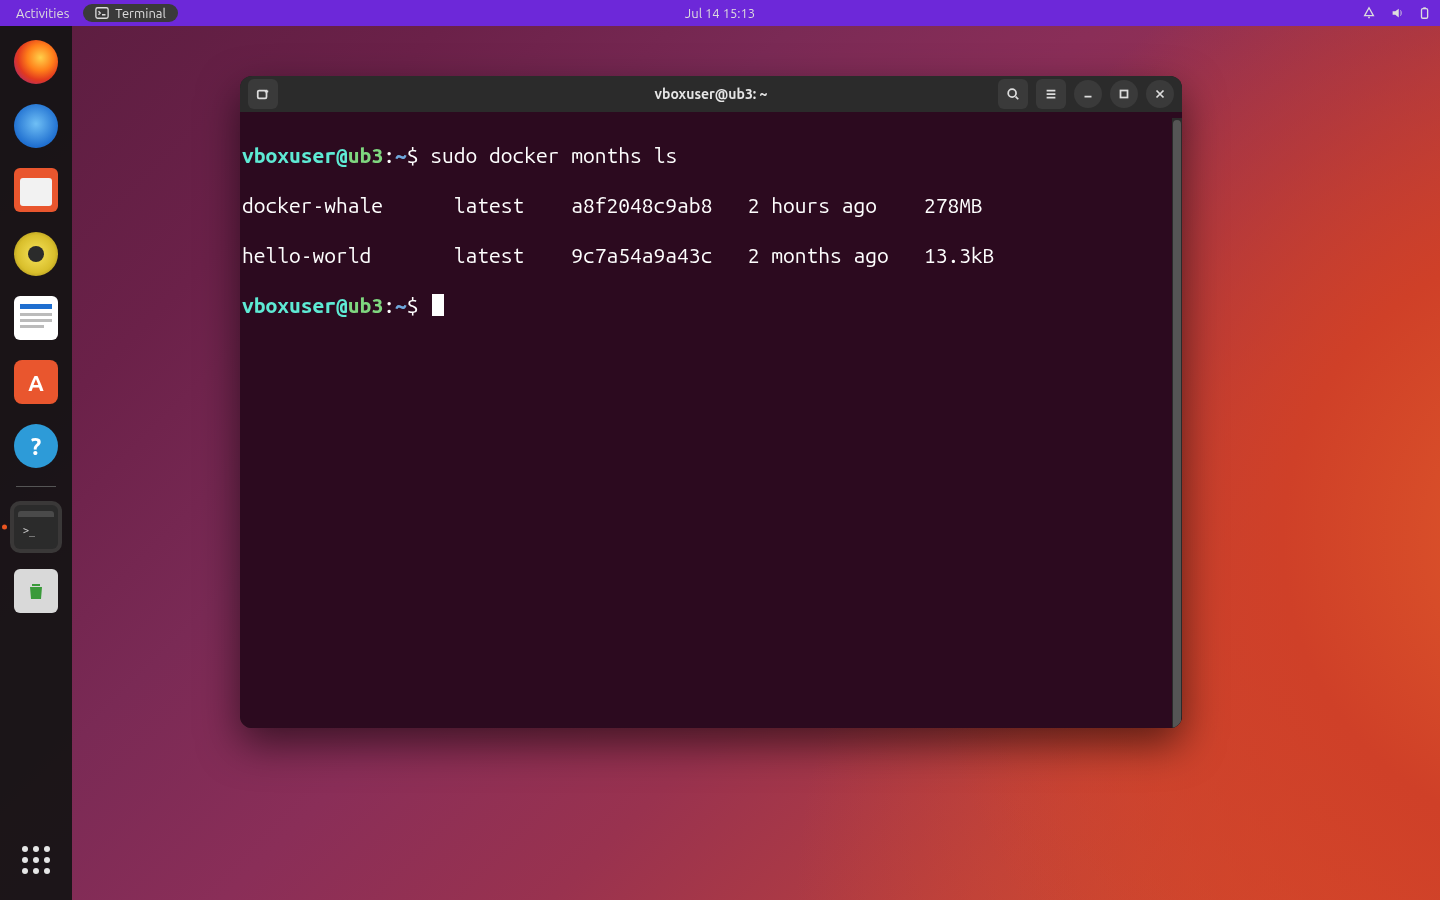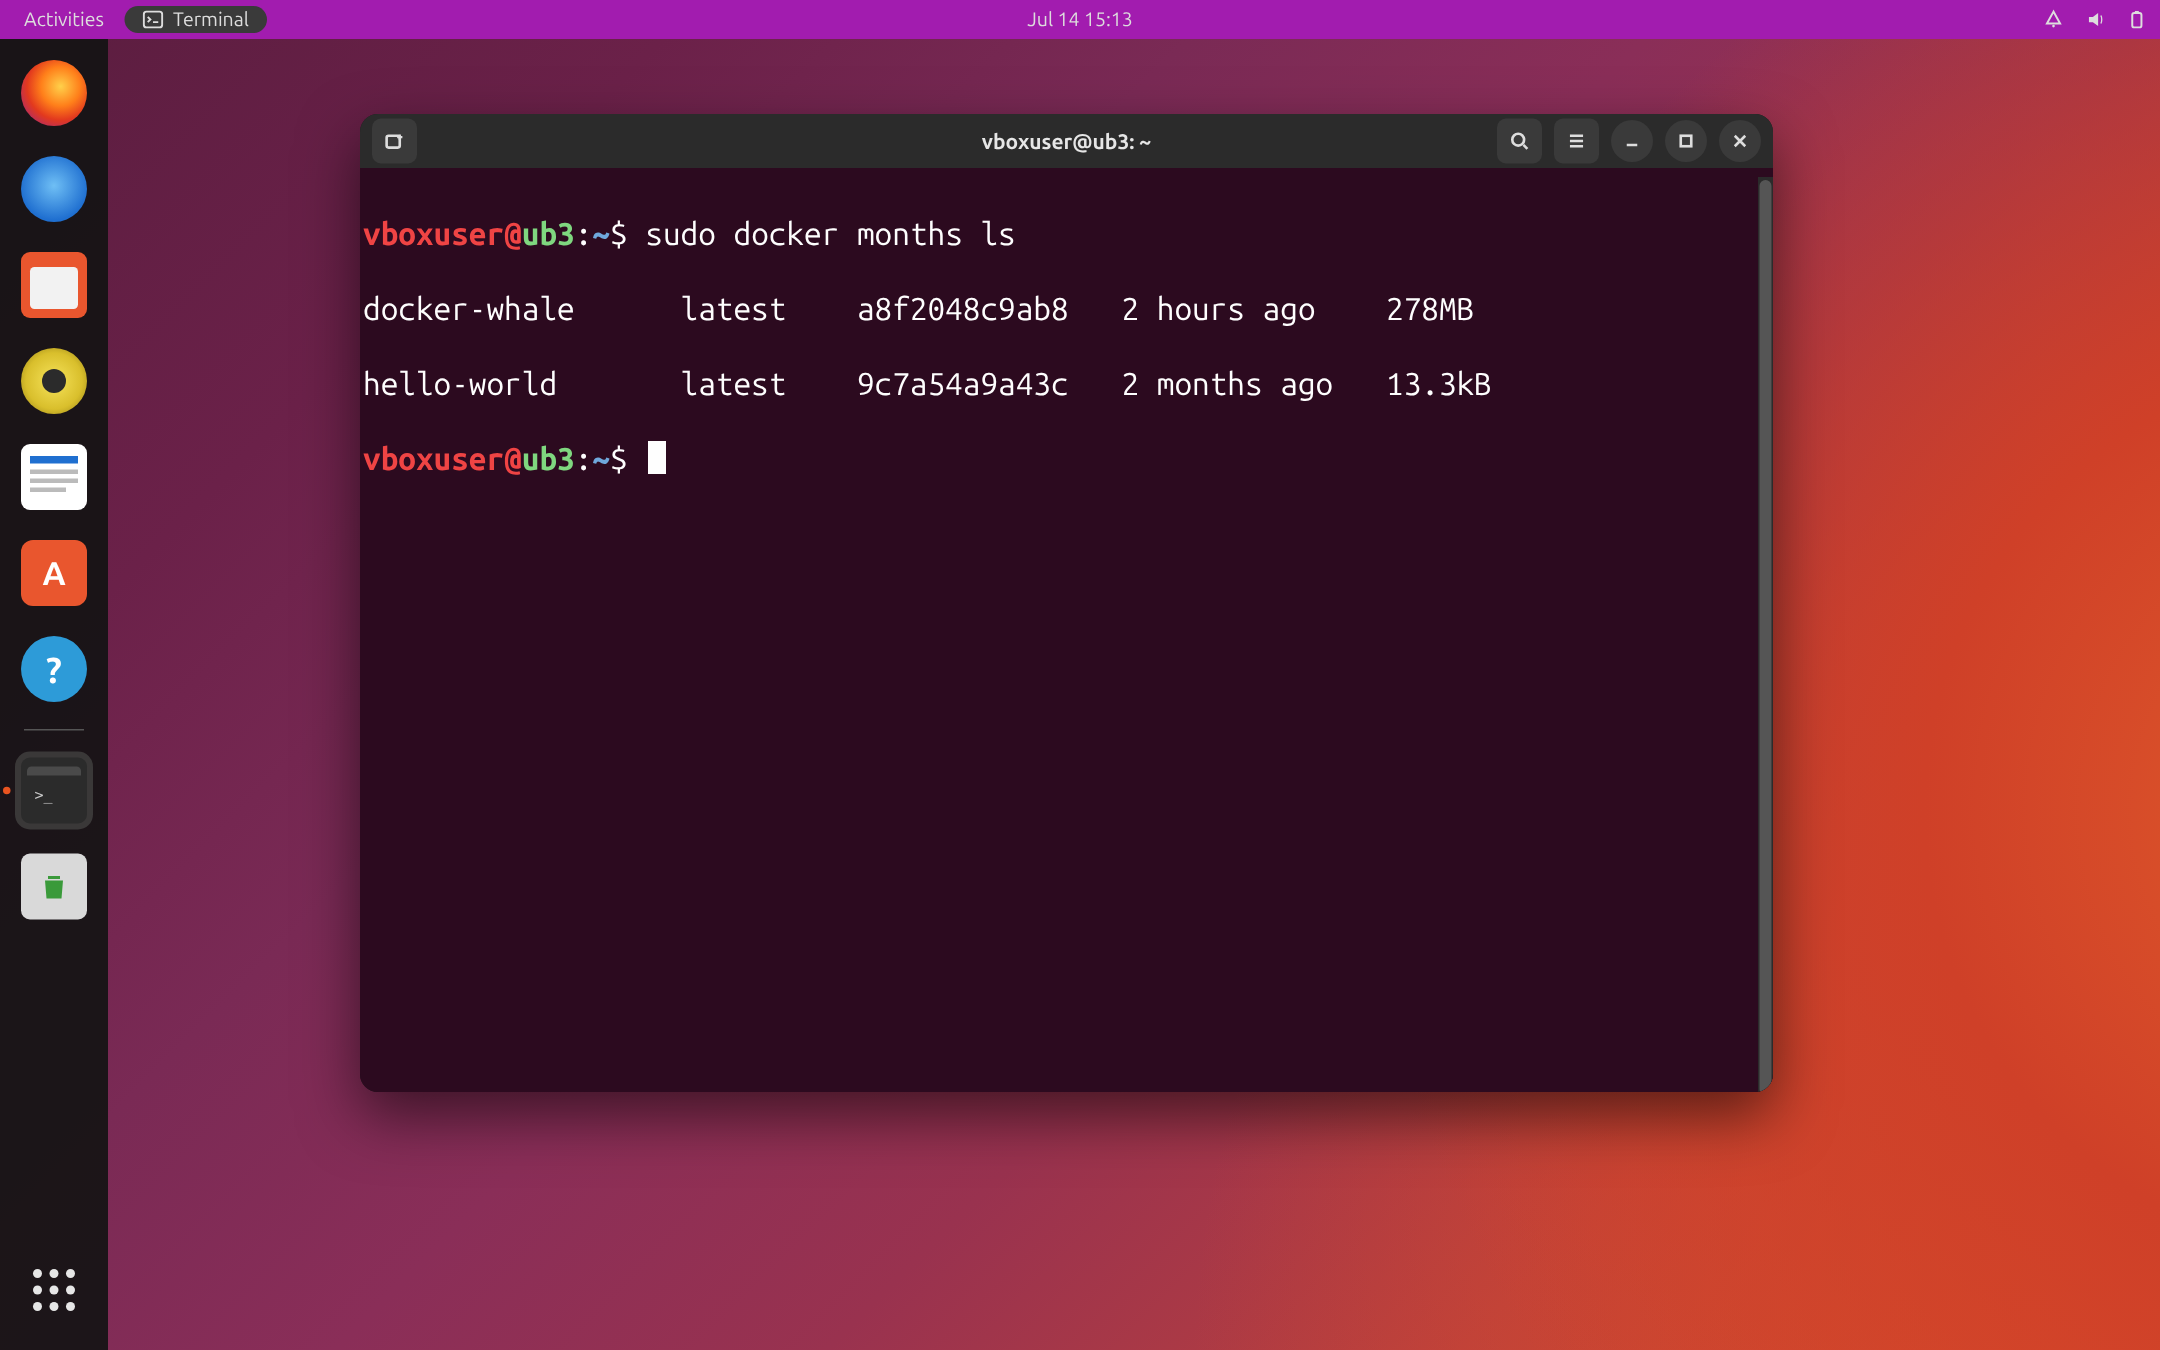--- a/index.html
+++ b/index.html
@@ -10,21 +10,21 @@
     position: absolute; inset: 0;
     background:
       radial-gradient(circle at 110% 60%, #e05a2a 0%, #cf4028 18%, rgba(207,64,40,0) 40%),
       radial-gradient(circle at 95% 100%, #d74a2b 0%, rgba(215,74,43,0) 35%),
       linear-gradient(135deg, #5a1d3f 0%, #6b2149 20%, #7a2a55 35%, #8a2e58 48%, #99324f 62%, #b83f3e 80%, #c9492f 100%);
   }
 
   
   .topbar {
     position: absolute; top: 0; left: 0; right: 0; height: 26px;
-    background: #a21caf; color: #ddd; display: flex; align-items: center;
+    background: #6d28d9; color: #ddd; display: flex; align-items: center;
     font-size: 13px; padding: 0 8px; z-index: 10;
   }
   .topbar .activities { padding: 0 8px; cursor: pointer; }
   .topbar .app-pill {
     display: flex; align-items: center; gap: 6px;
     background: #3a3a3a; border-radius: 12px; padding: 2px 12px; margin-left: 6px;
   }
   .topbar .center { position: absolute; left: 50%; transform: translateX(-50%); }
   .topbar .right { margin-left: auto; display: flex; align-items: center; gap: 14px; }
   .topbar svg { width: 14px; height: 14px; fill: #ddd; }
@@ -72,21 +72,21 @@
     flex: 1; background: #2c0a1f; padding: 6px 0 0 0;
     display: flex;
   }
   .term-scroll {
     flex: 1;
     font-family: "Ubuntu Mono","DejaVu Sans Mono",monospace;
     font-size: 21px; line-height: 25px; color: #fefefe;
     white-space: pre; overflow: hidden;
   }
   .term-scroll .line { padding: 0 0 0 2px; }
-  .p-user { color: #ef4444; font-weight: bold; }
+  .p-user { color: #5eead4; font-weight: bold; }
   .p-host { color: #7fd77f; font-weight: bold; }
   .p-path { color: #6fa8dc; font-weight: bold; }
   .p-cmd  { color: #fefefe; }
   .p-dollar { color: #fefefe; }
   .cursor {
     display:inline-block; width: 12px; height: 22px; background:#fefefe;
     vertical-align: -3px; margin-left: 2px;
   }
   .term-scrollbar { width: 10px; background: #2b2b2b; }
   .term-scrollbar .thumb { width: 8px; margin: 2px auto 0; height: 100%; background: #555; border-radius: 4px; }

